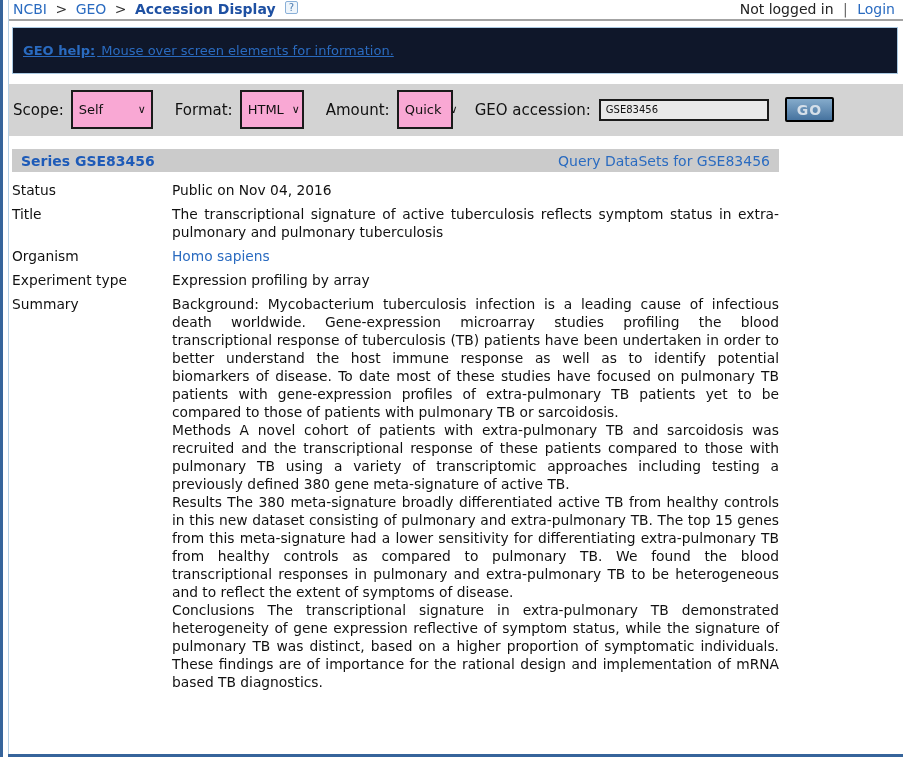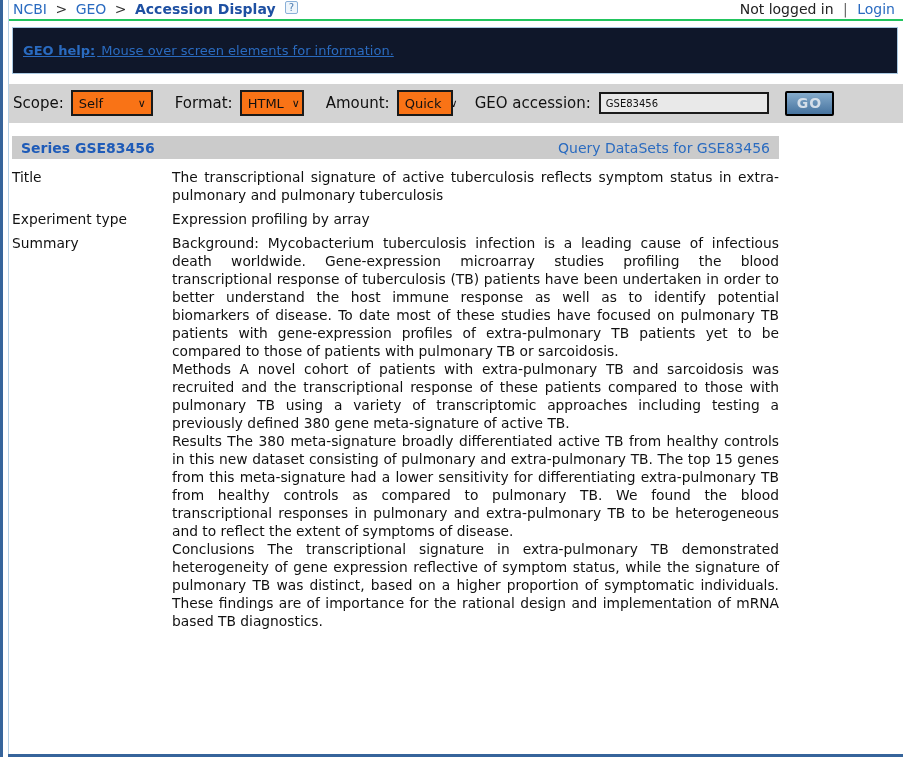--- a/index.html
+++ b/index.html
@@ -8,21 +8,21 @@
     position:relative; width:903px; height:757px; overflow:hidden;
     font-family:"DejaVu Sans","Liberation Sans",sans-serif; background:#fff;
   }
   .edge-dark { position:absolute; left:0; top:0; bottom:0; width:3px; background:#36649b; }
   .edge-light { position:absolute; left:8px; top:0; bottom:0; width:1px; background:#b7d0e4; }
   .content { margin-left:9px; }
 
   
   .topbar {
     display:flex; justify-content:space-between; align-items:center;
-    padding:1px 8px 2px 4px; border-bottom:2px solid #22c55e; font-size:14px;
+    padding:1px 8px 2px 4px; border-bottom:2px solid #a3a3a3; font-size:14px;
   }
   .breadcrumb a { color:#2a6bc0; text-decoration:none; cursor:pointer; }
   .breadcrumb .sep { color:#333; margin:0 4px; }
   .page-title-txt { color:#1e50a2; font-weight:bold; }
   .help-icon {
     display:inline-block; border:1px solid #8ab0d8; color:#4a7ab0; background:#eef5fb;
     font-size:10px; width:13px; height:13px; line-height:12px; text-align:center;
     vertical-align:3px; margin-left:5px; border-radius:2px; cursor:pointer;
   }
   .login-area { color:#222; }
@@ -37,21 +37,21 @@
   .helpbox b { margin-right:2px; }
 
   
   .toolbar {
     background:#d3d3d3; display:flex; align-items:center;
     padding:6px 10px 7px 4px; font-size:15px; color:#111;
   }
   .toolbar label { white-space:nowrap;text-align:right; }
   .tb-gap { margin-left:22px; }
   .select {
-    border:2px solid #1a1a1a; background:#f97316; height:26px;
+    border:2px solid #1a1a1a; background:#f9a8d4; height:39px;
     display:inline-flex; align-items:center; justify-content:space-between;
     padding:0 5px 0 6px; font-size:13px; margin-left:7px; cursor:pointer;
   }
   .select .chev { font-size:11px; margin-left:8px; color:#111; }
   .sel-scope { width:82px; }
   .sel-format { width:64px; }
   .sel-amount { width:56px; }
   .acc-input {
     width:170px; background:#e9e9e9; border:2px solid #1a1a1a;
     font-size:10px; font-family:inherit; padding:1px 5px; height:22px; margin-left:8px; color:#111;
@@ -140,23 +140,31 @@
     </div>
 
     <div class="record">
       <div class="series-bar">
         <span class="series-title">Series GSE83456</span>
         <a class="query-link">Query DataSets for GSE83456</a>
       </div>
 
       <table class="fields">
         <tbody>
+            <tr>
+          <td class="lbl">Status</td>
+          <td class="val">Public on Nov 04, 2016</td>
+        </tr>
         <tr>
           <td class="lbl">Title</td>
           <td class="val">The transcriptional signature of active tuberculosis reflects symptom status in extra-pulmonary and pulmonary tuberculosis</td>
+        </tr>
+        <tr>
+          <td class="lbl">Organism</td>
+          <td class="val"><a>Homo sapiens</a></td>
         </tr>
         <tr>
           <td class="lbl">Experiment type</td>
           <td class="val">Expression profiling by array</td>
         </tr>
         <tr>
           <td class="lbl">Summary</td>
           <td class="val">
             <p>Background: Mycobacterium tuberculosis infection is a leading cause of infectious death worldwide. Gene-expression microarray studies profiling the blood transcriptional response of tuberculosis (TB) patients have been undertaken in order to better understand the host immune response as well as to identify potential biomarkers of disease. To date most of these studies have focused on pulmonary TB patients with gene-expression profiles of extra-pulmonary TB patients yet to be compared to those of patients with pulmonary TB or sarcoidosis.</p>
             <p>Methods A novel cohort of patients with extra-pulmonary TB and sarcoidosis was recruited and the transcriptional response of these patients compared to those with pulmonary TB using a variety of transcriptomic approaches including testing a previously defined 380 gene meta-signature of active TB.</p>

